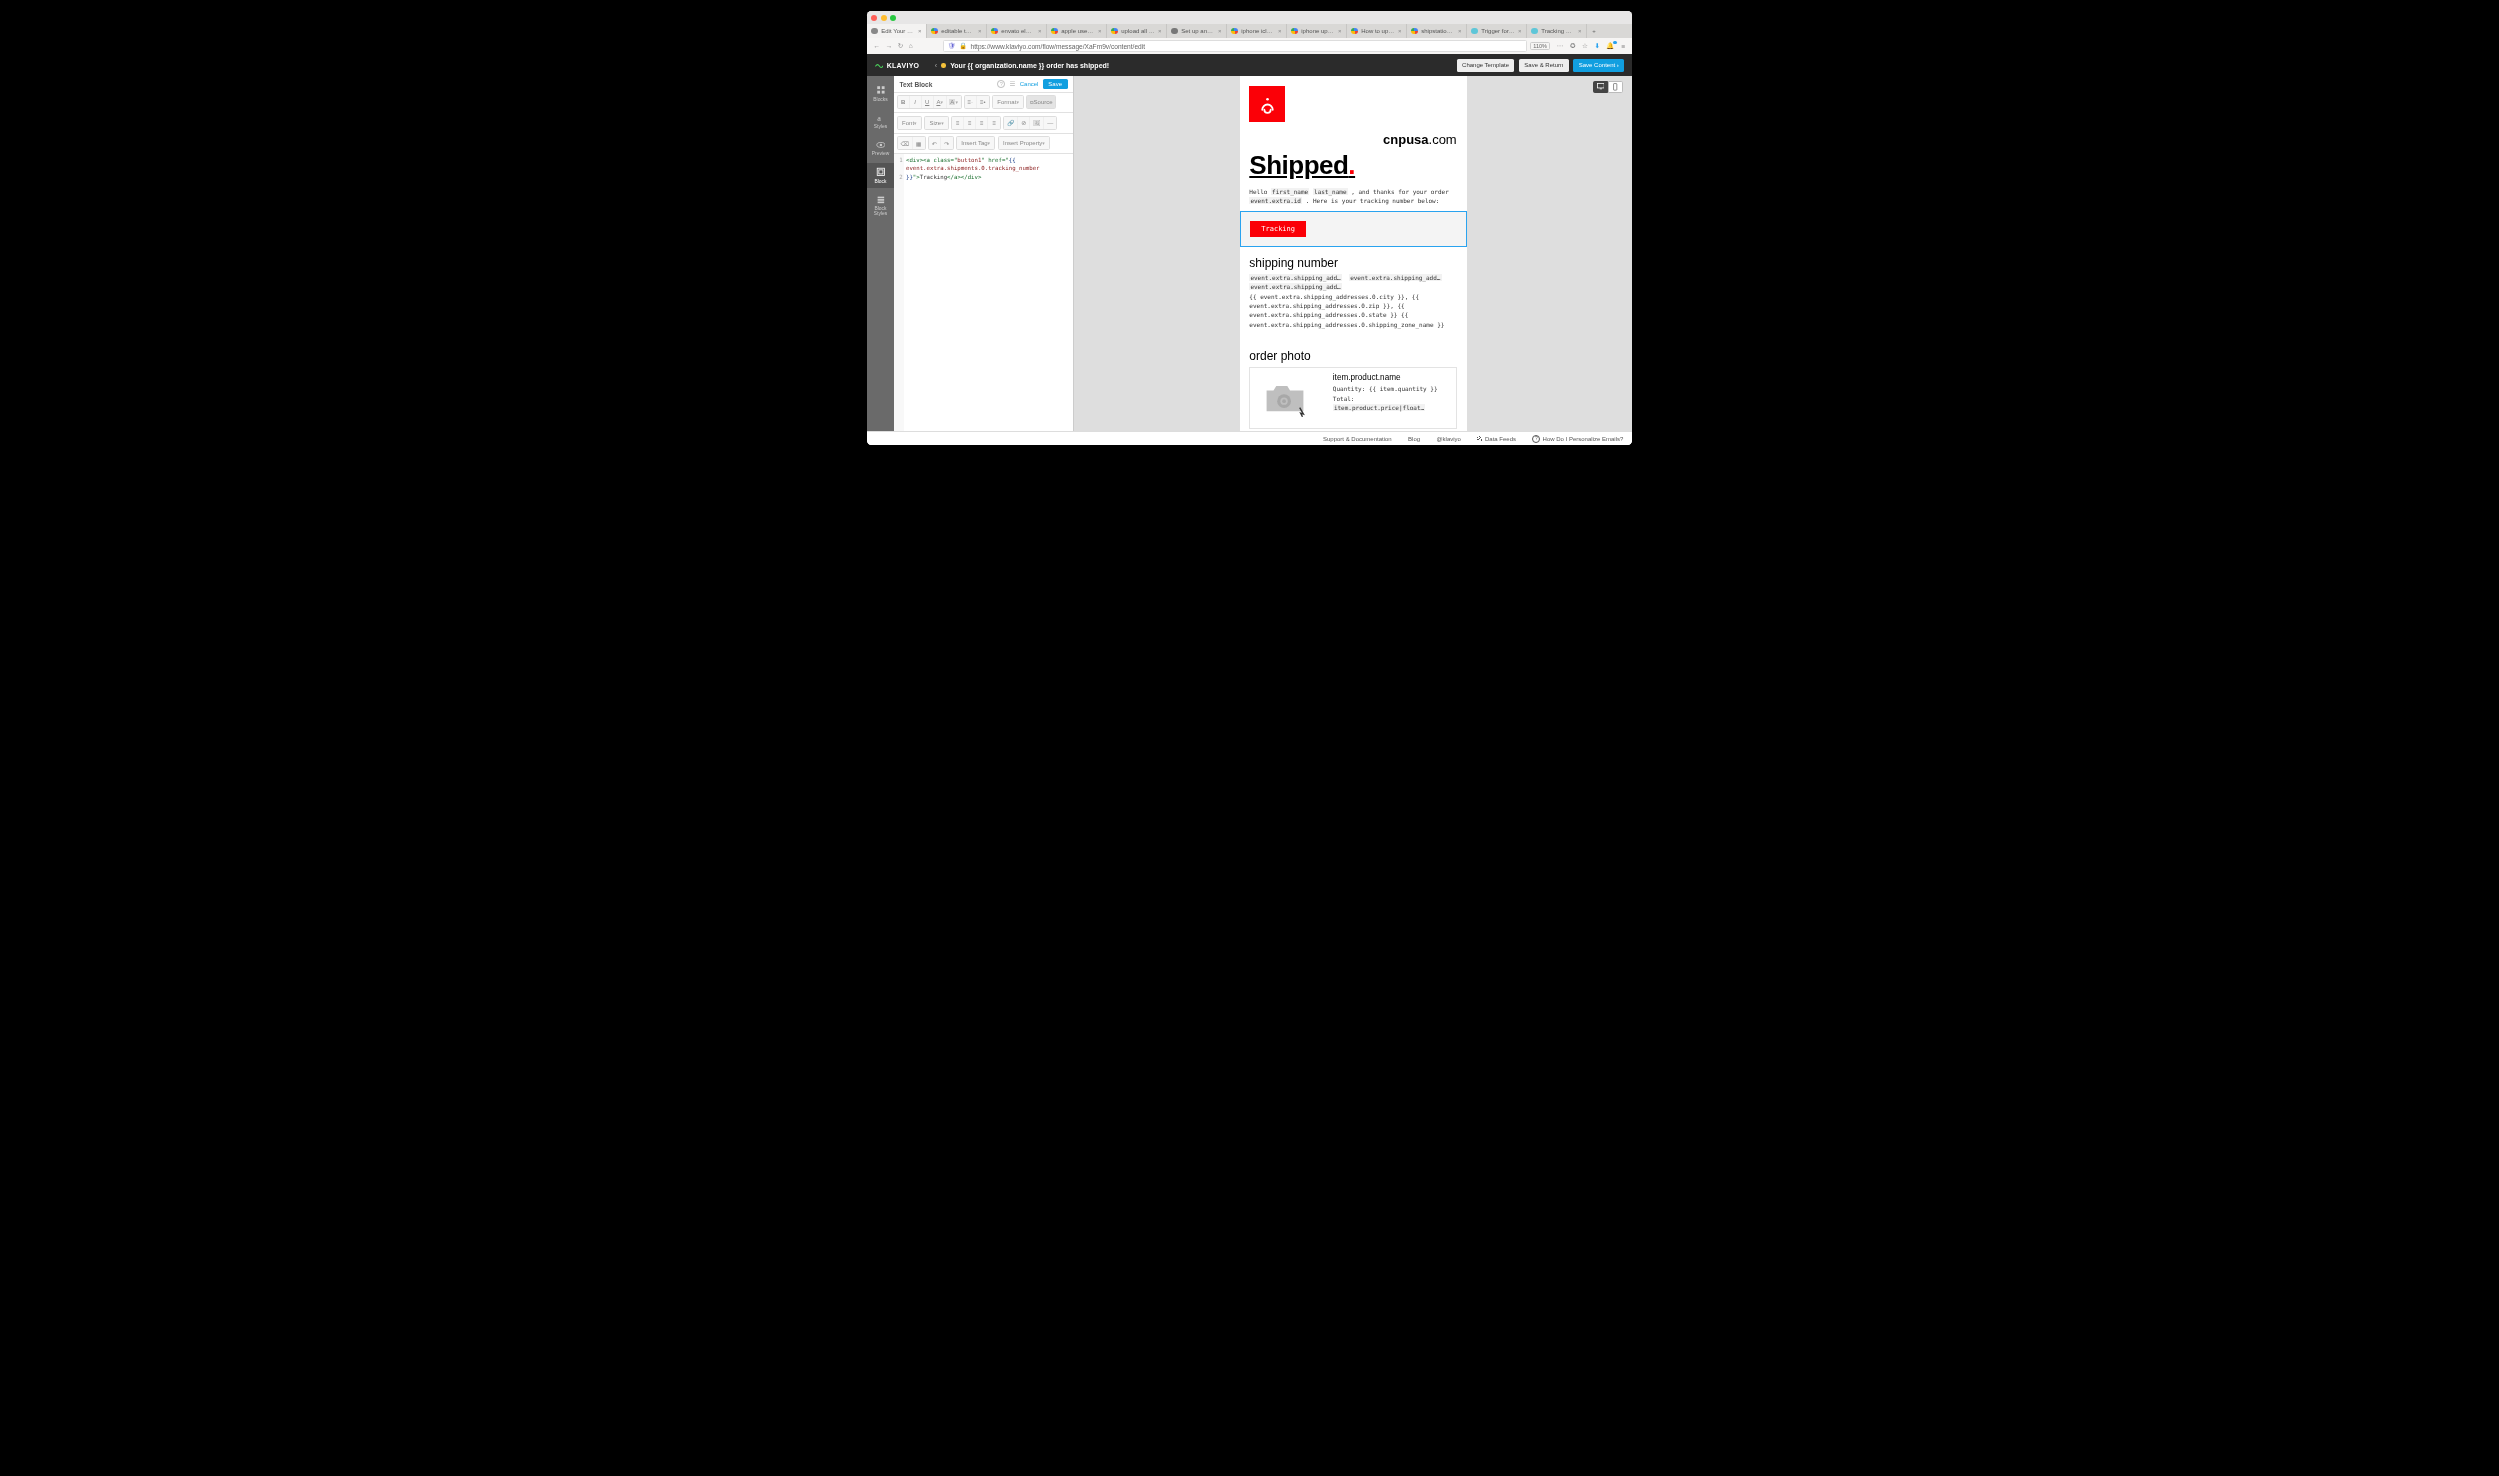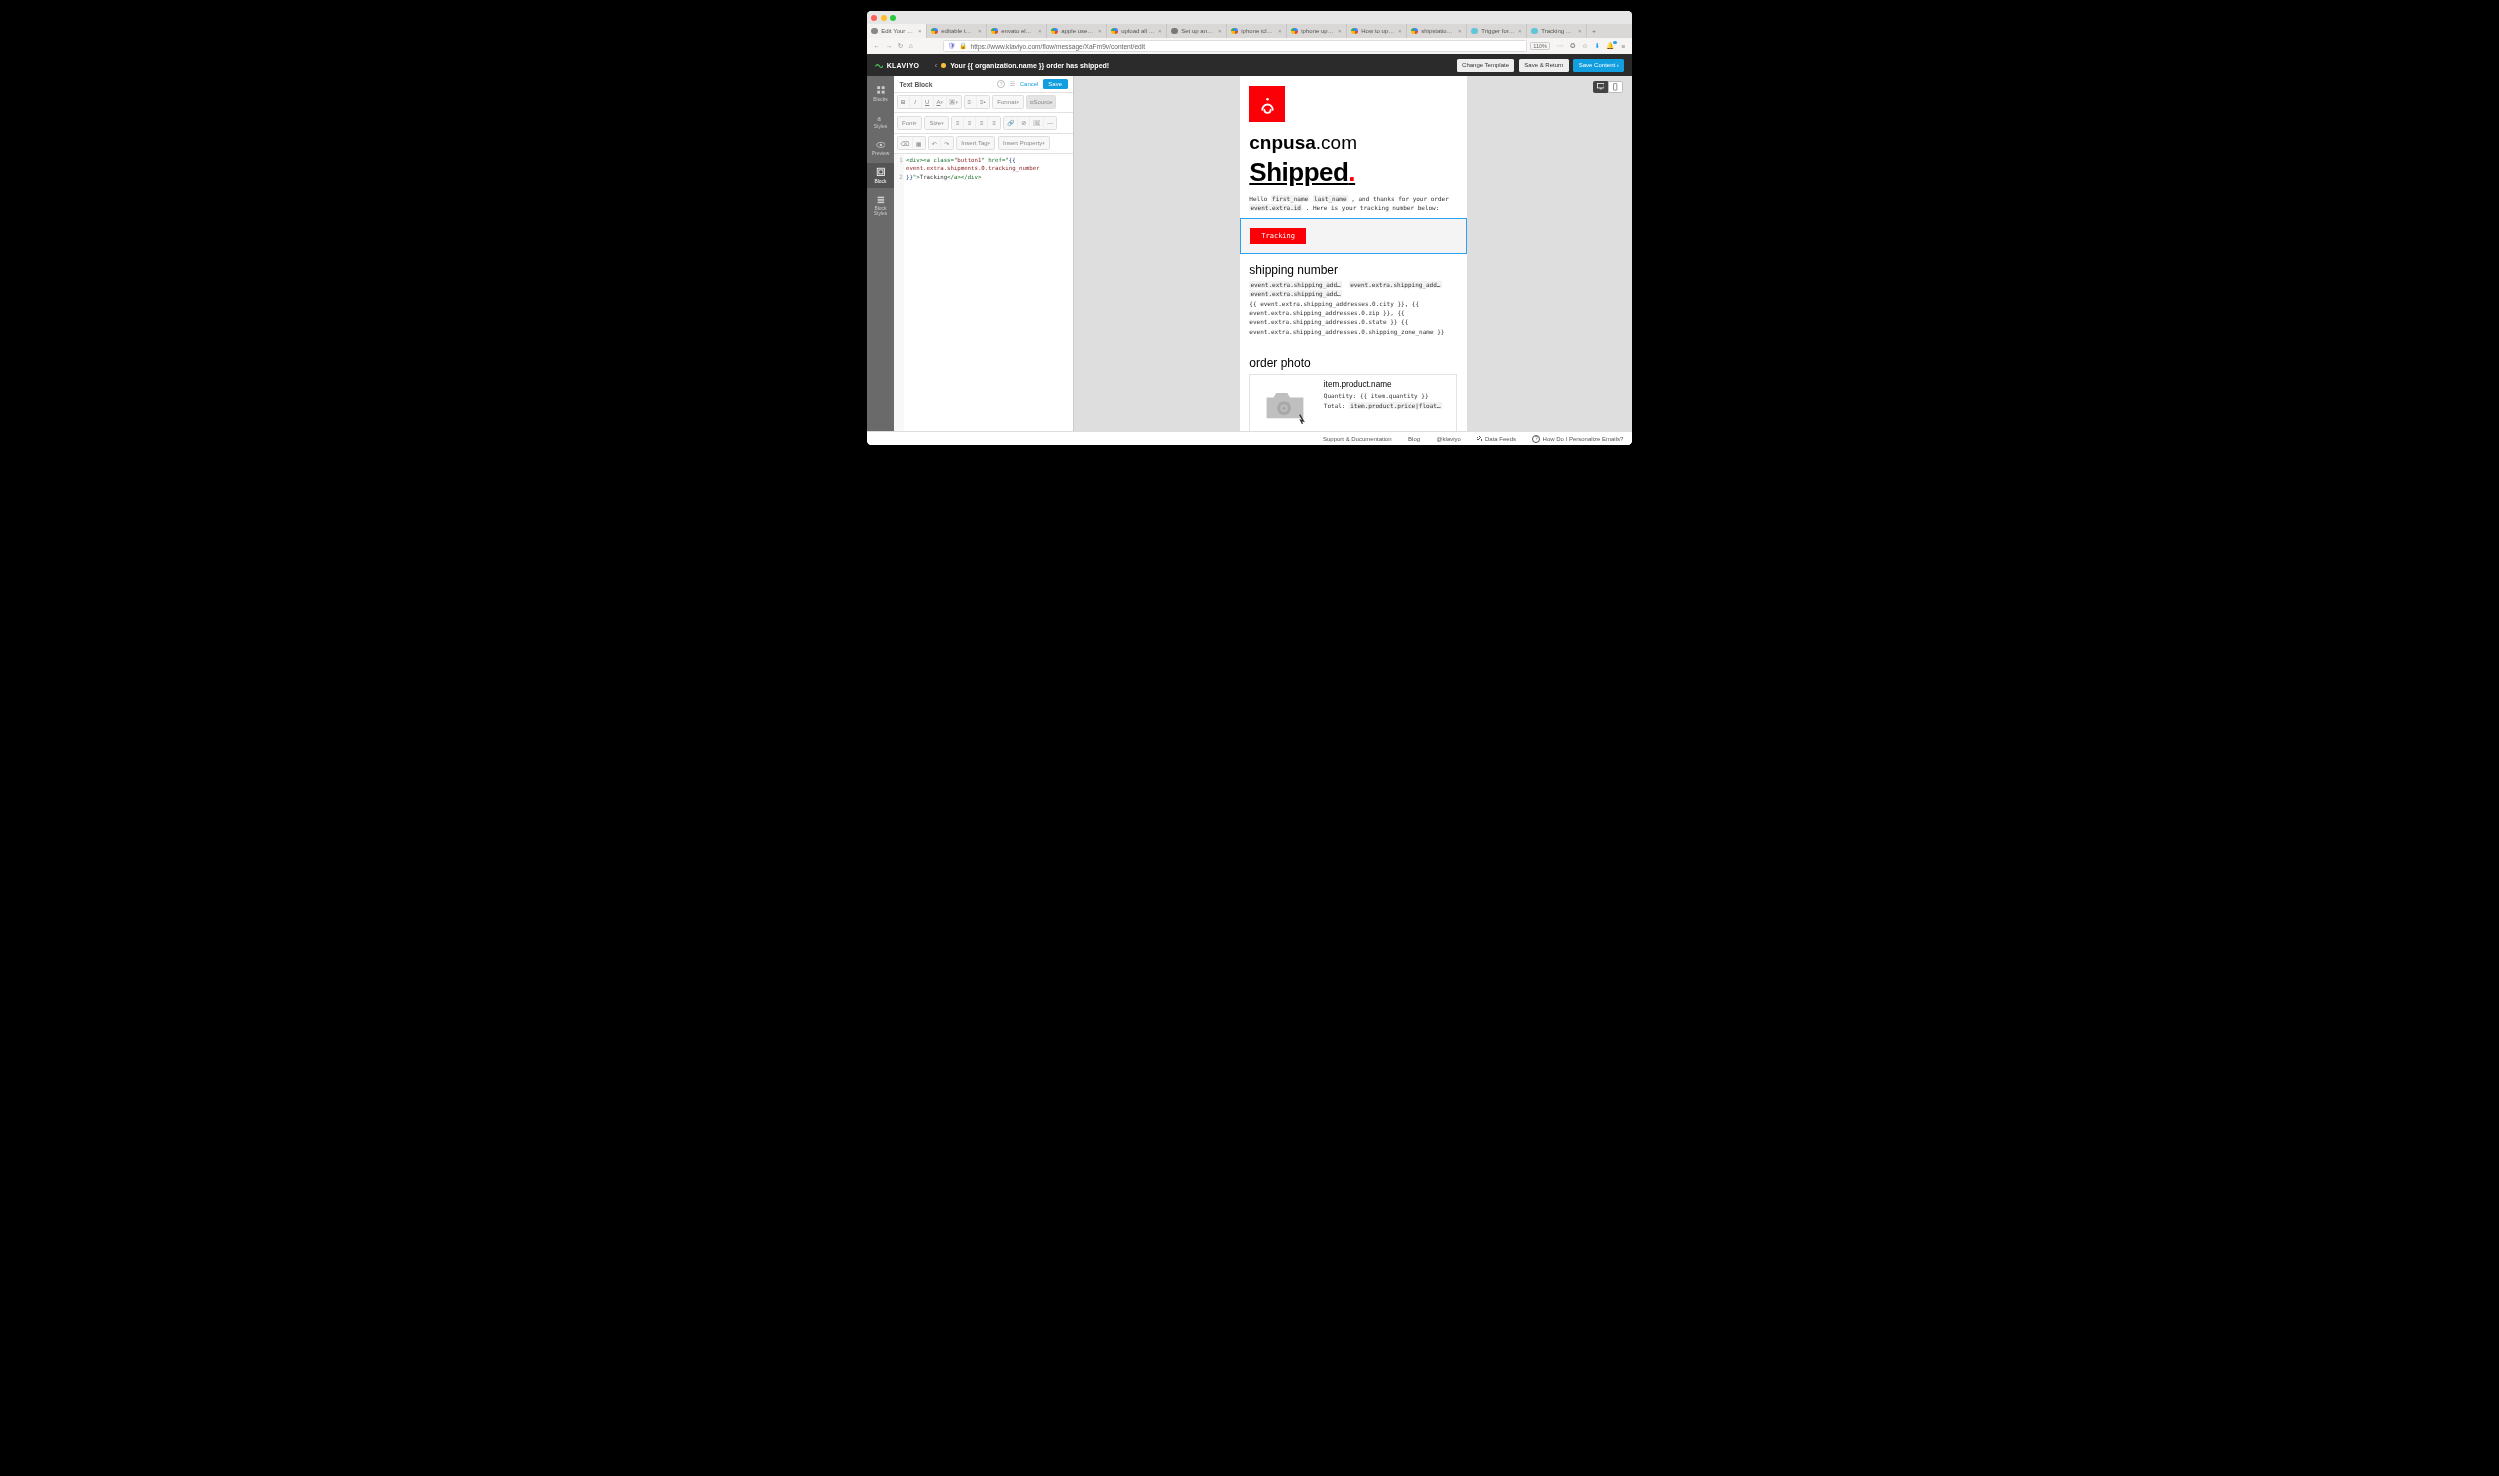--- a/index.html
+++ b/index.html
@@ -67,32 +67,32 @@
   .canvaswrap{flex:1;overflow:auto;background:#dedede;display:flex;justify-content:center;padding-top:0;position:relative;}
   .viewtoggle{position:absolute;top:4.4px;right:8.7px;display:flex;gap:0;}
   .viewtoggle .btn{width:15.3px;height:12px;background:#fff;border:0.5px solid #bbb;display:flex;align-items:center;justify-content:center;cursor:pointer;}
   .viewtoggle .btn.active{background:#444;color:#fff;border-color:#444;}
   .viewtoggle .btn:first-child{border-radius:1.6px 0 0 1.6px;}
   .viewtoggle .btn:last-child{border-radius:0 1.6px 1.6px 0;}
   .email{width:227px;background:#fff;}
   .email .pad{padding:9.8px;}
   .brandsq{width:36px;height:36px;background:#fb0007;display:flex;align-items:center;justify-content:center;}
   .brandsq svg{width:21px;height:21px;}
-  .bname{font-size:19px;margin-top:9.8px;}
+  .bname{font-size:13px;margin-top:9.8px;text-align:right;}
   .bname b{font-weight:800;}
   .hship{font-size:26px;font-weight:900;letter-spacing:-0.5px;margin:3.3px 0 5.5px;text-decoration:underline;}
   .hship .dot2{color:#fb0007;}
   .greet{font-family:Menlo,Consolas,monospace;font-size:6px;line-height:1.55;color:#333;}
   .greet .ph{background:#f2f2f2;padding:0 1.1px;}
   .trkwrap{margin:5.5px -9.8px;padding:8.7px 9.8px;border:0.5px solid #2aa3ef;background:#f4f4f4;}
   .trkbtn{display:inline-block;background:#fb0007;color:#fff;font-family:Menlo,Consolas,monospace;font-size:7px;padding:4.4px 11px;}
   .sect{font-size:12px;margin:8.7px 0 3.3px;}
   .mono{font-family:Menlo,Consolas,monospace;font-size:6px;line-height:1.55;color:#333;}
   .mono .ph{background:#f2f2f2;padding:0 1.1px;white-space:nowrap;}
-  .orderbox{border:0.5px solid #e3e3e3;padding:5.5px;display:flex;gap:9px;}
+  .orderbox{border:0.5px solid #e3e3e3;padding:5.5px;display:flex;gap:18px;}
   .camimg{width:59px;height:49px;background:#fff;display:flex;align-items:center;justify-content:center;}
   .camimg svg{width:46px;height:39px;}
   .iinfo{flex:1;}
   .iname{font-size:8.2px;margin-bottom:2.2px;}
   .footer{height:14px;background:#fff;border-top:0.5px solid #ddd;display:flex;align-items:center;justify-content:flex-end;gap:16.4px;padding:0 8.7px;font-size:6px;color:#555;}
   .footer a{color:#555;text-decoration:none;}
   .footer .rss::before{content:"";display:inline-block;width:5.5px;height:5.5px;margin-right:2.2px;background:
     radial-gradient(circle at 1.1px 4.4px,#555 0.7px,transparent 0.7px),
     radial-gradient(circle at 0 5.5px,transparent 2.7px,#555 2.7px,#555 3.3px,transparent 3.3px),
     radial-gradient(circle at 0 5.5px,transparent 4.4px,#555 4.4px,#555 4.9px,transparent 4.9px);}

